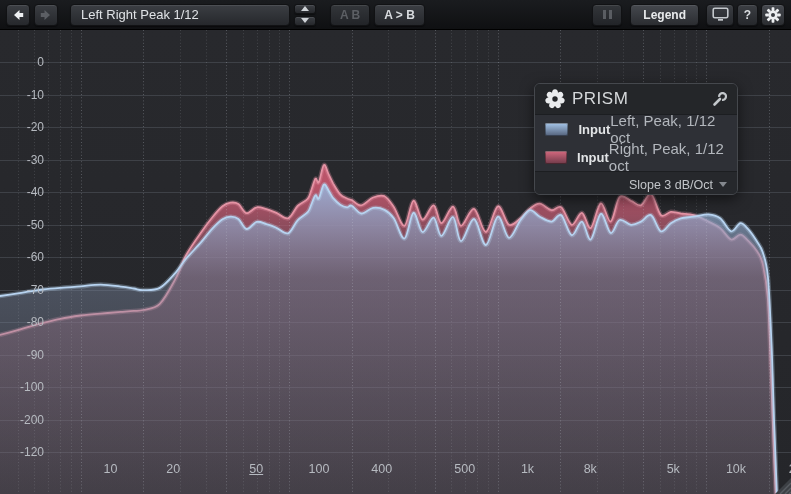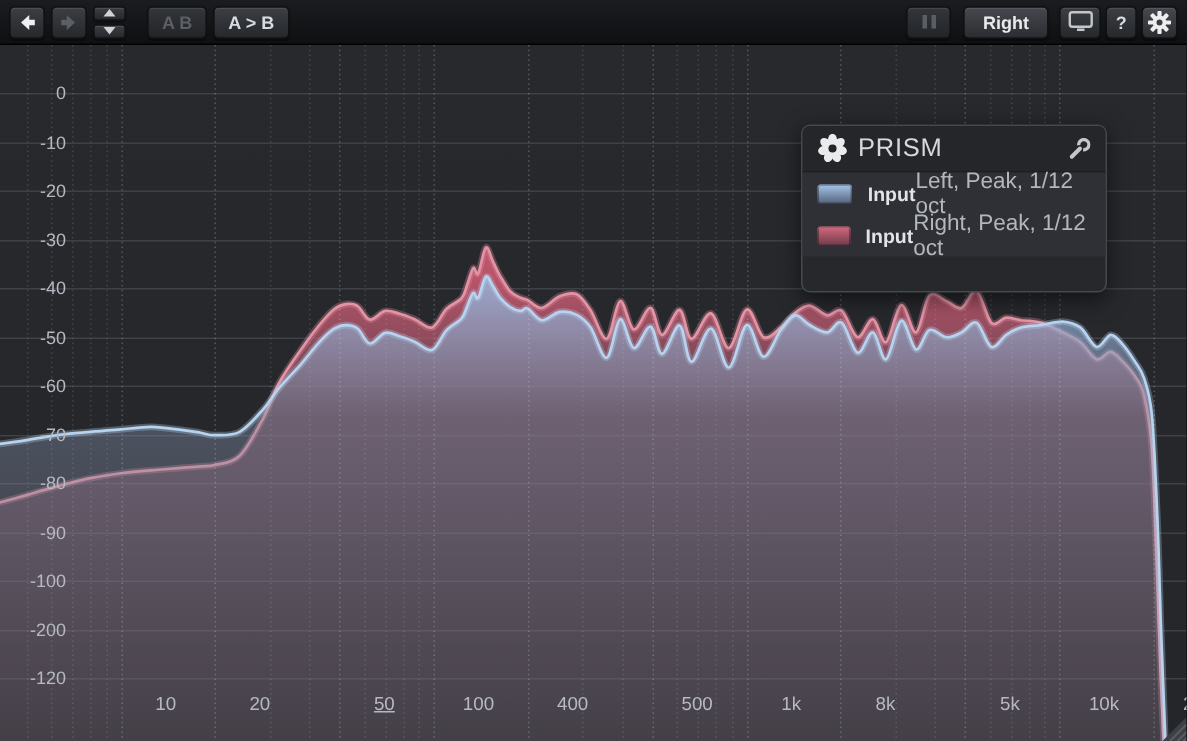--- a/index.html
+++ b/index.html
@@ -77,39 +77,42 @@
   <div class="btn icon-btn">
     <svg width="16" height="16" viewBox="0 0 16 16">
       <path d="M9.5 3 L4 8 L9.5 13 L9.5 9.9 L13.2 9.9 L13.2 6.1 L9.5 6.1 Z" fill="#eef0f2"></path>
     </svg>
   </div>
   <div class="btn icon-btn" style="margin-left:4px;">
     <svg width="16" height="16" viewBox="0 0 16 16">
       <path d="M6.5 3 L12 8 L6.5 13 L6.5 9.9 L2.8 9.9 L2.8 6.1 L6.5 6.1 Z" fill="#5c5f64"></path>
     </svg>
   </div>
+  <div class="btn dropdown">
+    <span>Left Right Peak 1/12</span>
+  </div>
   <div class="stepper">
     <div class="btn">
       <span class="tri-up"></span>
     </div>
     <div class="btn">
       <span class="tri-down"></span>
     </div>
   </div>
   <div class="btn txt-btn ml14 dim">A B</div>
   <div class="btn txt-btn">A &gt; B</div>
 
   <div class="toolbar-right">
     <div class="btn pause-btn dim">
       <span class="pause-bars">
           <i></i>
           <i></i>
         </span>
     </div>
-    <div class="btn legend-btn bright">Right</div>
+    <div class="btn legend-btn bright">Legend</div>
     <div class="btn mon-btn">
       <svg width="17" height="15" viewBox="0 0 17 15">
         <rect x="1.2" y="1.2" width="14.6" height="9.6" rx="1.6" fill="none" stroke="#c3c7cb" stroke-width="1.6"></rect>
         <rect x="6" y="12" width="5" height="1.7" fill="#c3c7cb"></rect>
       </svg>
     </div>
     <div class="btn help-btn">?</div>
     <div class="btn gear-btn bright">
       <svg width="16" height="16" viewBox="-8 -8 16 16">
         <g fill="#eceef0">
@@ -254,20 +257,24 @@
         <span class="swatch" style="background: linear-gradient(rgb(166, 198, 234), rgb(83, 97, 122));"></span>
         <span class="row-name">Input</span>
         <span class="row-detail">Left, Peak, 1/12 oct</span>
       </div>
       <div class="legend-row">
         <span class="swatch" style="background: linear-gradient(rgb(213, 105, 127), rgb(110, 58, 73));"></span>
         <span class="row-name">Input</span>
         <span class="row-detail">Right, Peak, 1/12 oct</span>
       </div>
     </div>
+    <div class="panel-footer">
+      <span class="slope-text">Slope 3 dB/Oct</span>
+      <span class="tri-down-sm"></span>
+    </div>
   </div>
 
   <svg class="grip" width="17" height="17" viewBox="0 0 17 17">
     <path d="M17 1 L1 17 L17 17 Z" fill="#3d4045"></path>
     <path d="M6 17 L17 6" stroke="#585c62" stroke-width="1.4"></path>
     <path d="M11 17 L17 11" stroke="#585c62" stroke-width="1.4"></path>
     <path d="M15 17 L17 15" stroke="#585c62" stroke-width="1.4"></path>
   </svg>
 </div>
 

